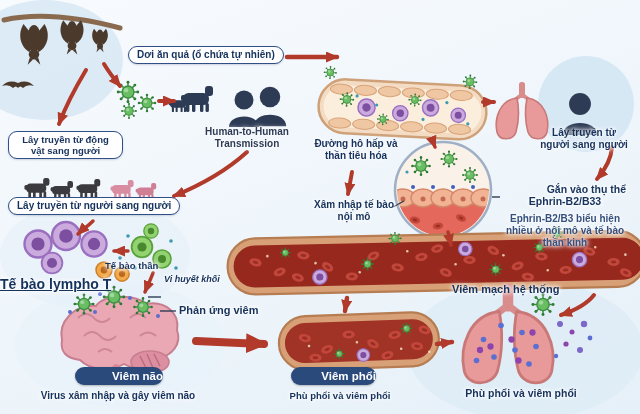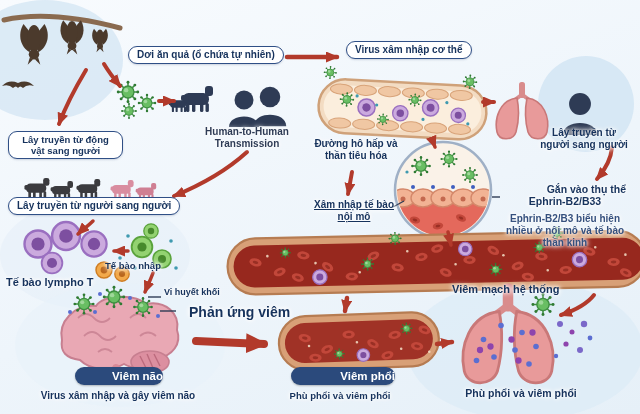--- a/index.html
+++ b/index.html
@@ -390,54 +390,53 @@
     <line x1="148" y1="297" x2="161" y2="297"></line>
     <line x1="160" y1="311" x2="176" y2="311"></line>
     <line x1="393" y1="207" x2="404" y2="201"></line>
     <line x1="500" y1="197" x2="492" y2="197"></line>
   </g>
 </svg>
 
 
 <div class="lbl box nowrap" style="left:100px;top:46px;font-size:10px;margin-left:28px;">Dơi ăn quả (ổ chứa tự nhiên)</div>
 
-<div class="lbl box nowrap" style="left:346px;top:41px;font-size:10px;">Virus xâm nhập cơ thể</div>
 
 <div class="lbl box center" style="left:8px;top:131px;width:97px;font-size:9.5px;">Lây truyền từ động vật sang người</div>
 
 <div class="lbl center halo" style="left:193px;top:126px;width:108px;font-size:10px;color:#2e3b55;text-align:center;">Human-to-Human Transmission</div>
 
 <div class="lbl box nowrap" style="left:8px;top:197px;font-size:10px;">Lây truyền từ người sang người</div>
 
 <div class="lbl center halo" style="left:306px;top:138px;width:100px;font-size:10px;">Đường hô hấp và thần tiêu hóa</div>
 
-<div class="lbl center halo" style="left:314px;top:199px;width:80px;font-size:10px;text-decoration:underline;">Xâm nhập tế bào nội mô</div>
+<div class="lbl center halo" style="left:314px;top:199px;width:80px;font-size:10px;">Xâm nhập tế bào nội mô</div>
 
 <div class="lbl center halo" style="left:536px;top:127px;width:96px;font-size:10px;">Lây truyền từ người sang người</div>
 
 <div class="lbl center halo" style="left:504px;top:183px;width:122px;font-size:10.5px;">
   <span style="display:block;text-align:right;">Gắn vào thụ thể</span>
   <span style="display:block;">Ephrin-B2/B33</span>
 </div>
 
 <div class="lbl center note halo" style="left:500px;top:213px;width:130px;font-size:10px;">Ephrin-B2/B3 biểu hiện nhiều ở nội mô và tế bào thần kinh</div>
 
-<div class="lbl nowrap halo" style="left:6px;top:276px;font-size:11px;">Tế bào lympho T</div>
-
-<div class="lbl nowrap halo" style="left:105px;top:260px;font-size:9.5px;">Tế bào nhập</div>
-
-<div class="lbl nowrap halo" style="left:164px;top:287px;font-size:9px;">Vi huyết khối</div>
-
-<div class="lbl nowrap halo" style="left:179px;top:304px;font-size:14px;margin-left:10px;">Phản ứng viêm</div>
+<div class="lbl nowrap halo" style="left:0;top:276px;font-size:14px;text-decoration:underline;">Tế bào lympho T</div>
+
+<div class="lbl nowrap halo" style="left:105px;top:260px;font-size:9.5px;">Tế bào thần</div>
+
+<div class="lbl nowrap halo" style="left:164px;top:274px;font-size:9px;font-style:italic;">Vi huyết khối</div>
+
+<div class="lbl nowrap halo" style="left:179px;top:304px;font-size:11px;">Phản ứng viêm</div>
 
 <div class="lbl nowrap halo" style="left:428px;top:283px;font-size:11px;padding-left:24px;">Viêm mạch hệ thống</div>
 
 <div class="badge" style="left:75px;top:367px;width:88px;font-size:11.5px;">Viêm não</div>
 
 <div class="lbl center nowrap halo" style="left:20px;top:390px;width:196px;font-size:10px;">Virus xâm nhập và gây viêm não</div>
 
-<div class="badge" style="left:291px;top:367px;width:104px;font-size:11.5px;">Viêm phổi</div>
+<div class="badge" style="left:291px;top:367px;width:85px;font-size:11.5px;">Viêm phổi</div>
 
 <div class="lbl center nowrap halo" style="left:288px;top:390px;width:104px;font-size:9.5px;">Phù phổi và viêm phổi</div>
 
 <div class="lbl center nowrap halo" style="left:460px;top:387px;width:122px;font-size:10.5px;">Phù phổi và viêm phổi</div>
 
 </div>
 
 </body></html>

